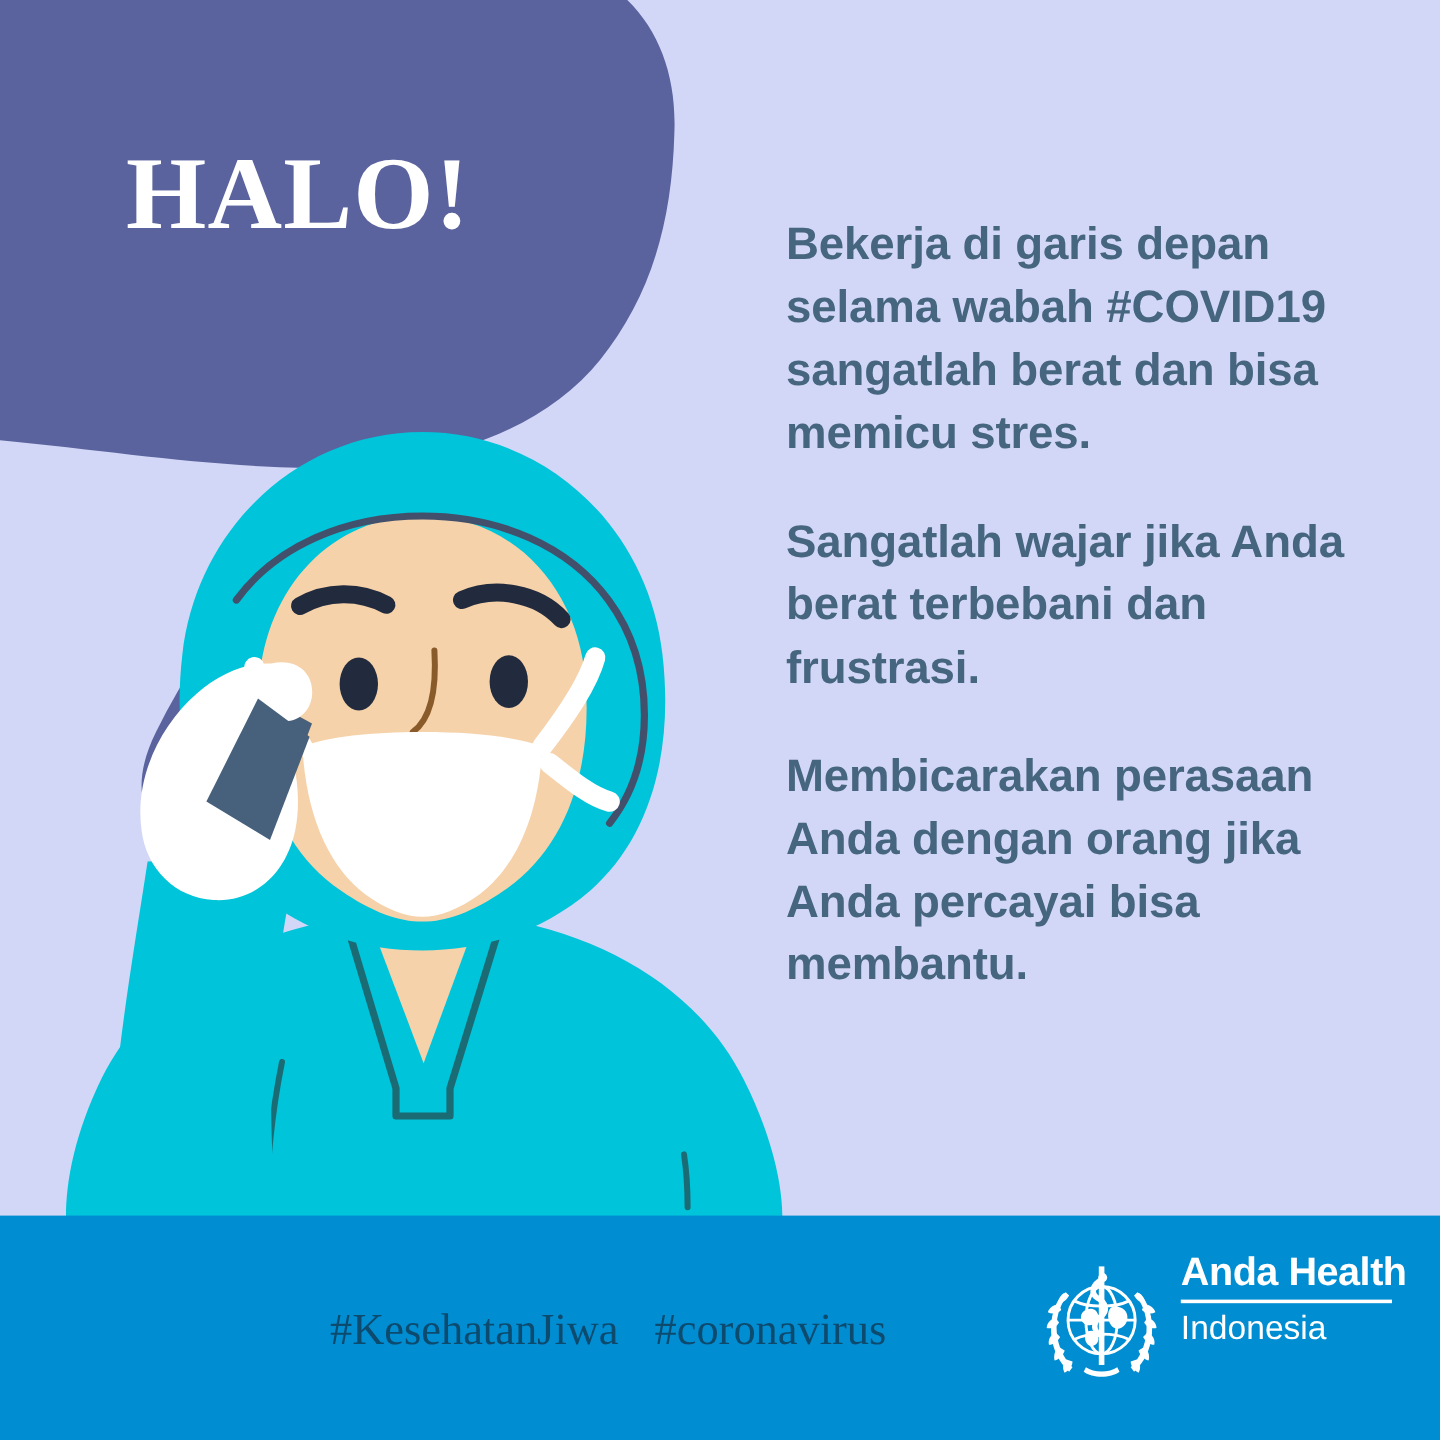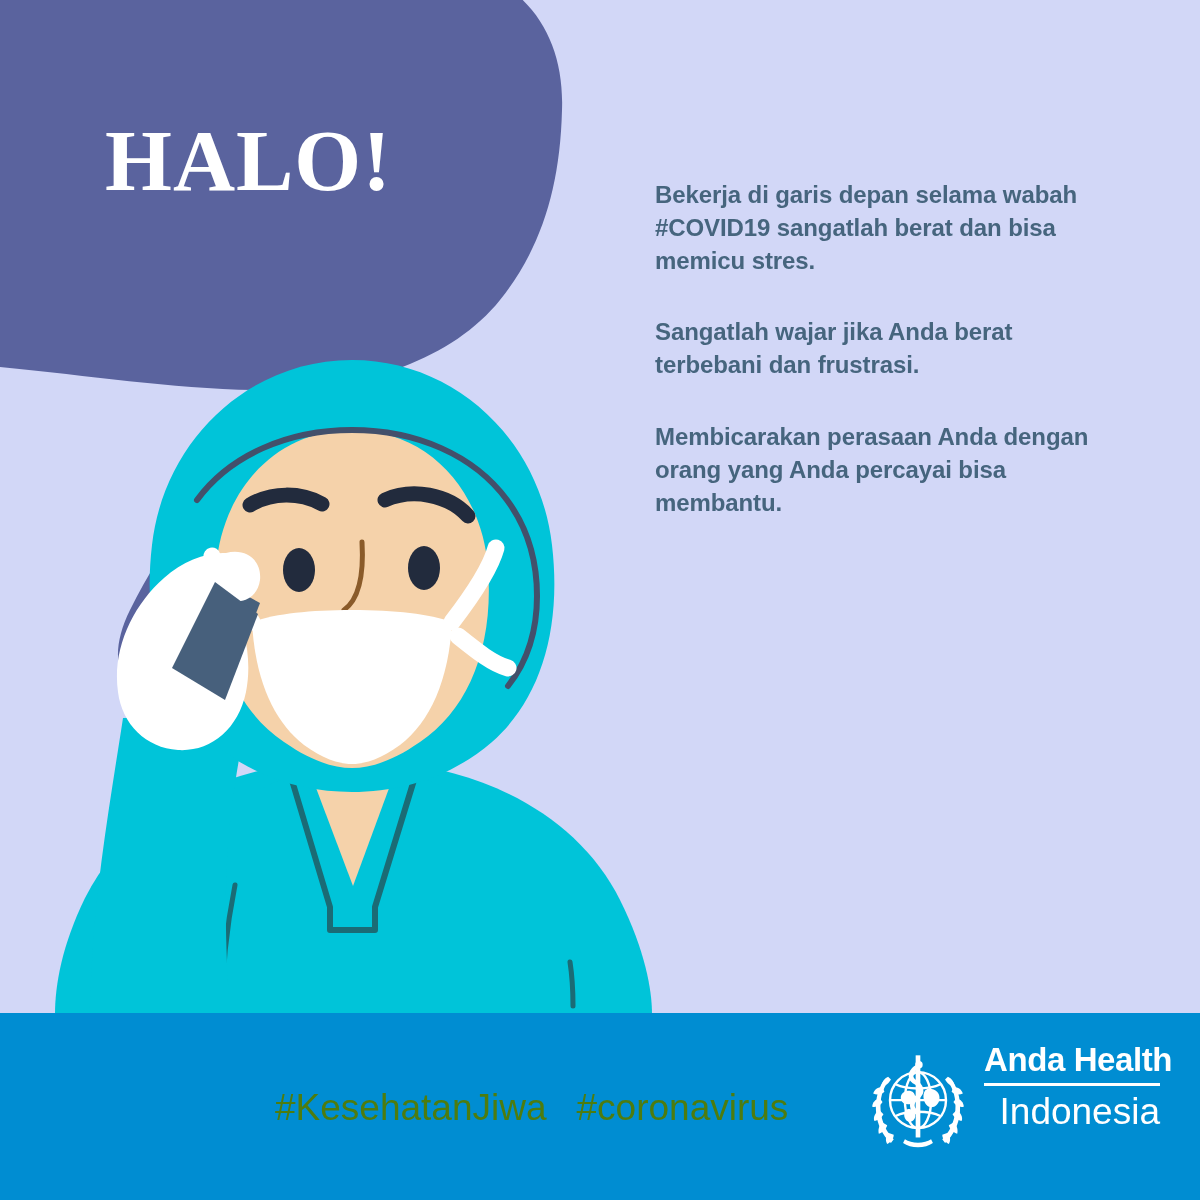--- a/index.html
+++ b/index.html
@@ -40,21 +40,21 @@
   
   #copy {
     position: absolute;
     left: 655px;
     top: 178px;
     width: 470px;
     z-index: 6;
   }
   #copy p {
     margin: 0 0 38px 0;
-    font-size: 24px;
+    font-size: 38px;
     font-weight: 700;
     line-height: 1.38;
     color: #46657e;
     letter-spacing: -0.1px;
   }
   #copy p:last-child { margin-bottom: 0; }
 
   
   #footer {
     position: absolute;
@@ -64,24 +64,25 @@
     height: 187px;
     background: #008dd2;
     z-index: 8;
   }
   #hashtags {
     position: absolute;
     left: 275px;
     top: 1087px;
     font-size: 37px;
     font-weight: 400;
-    color: #4d7c0f;
+    color: #0c4a6e;
     white-space: nowrap;
     z-index: 9;
     letter-spacing: 0px;
+    font-family: Liberation Serif, serif;
   }
   #hashtags .tag + .tag { margin-left: 30px; }
 
   #who-logo {
     position: absolute;
     left: 862px;
     top: 1040px;
     width: 300px;
     height: 140px;
     z-index: 9;
@@ -107,23 +108,23 @@
   }
   #who-rule {
     margin: 6px 0 5px 0;
     height: 3px;
     background: #ffffff;
     width: 176px;
   }
   #who-country {
     color: #ffffff;
     font-weight: 400;
-    font-size: 37px;
+    font-size: 28px;
     letter-spacing: 0px;
-    text-align: right;
+    text-align: left;
     padding-right: 2px;
   }
 </style>
 </head>
 <body>
 
 <div id="poster">
 
   <svg id="art" viewBox="0 0 1200 1200" xmlns="http://www.w3.org/2000/svg">
 
@@ -228,21 +229,21 @@
     <path d="M 215 582 L 258 614 L 225 700 L 172 668 Z" fill="#47607c"></path>
 
     <path d="M 230 560 C 244 558, 253 568, 250 580 C 247 590, 236 594, 228 588 Z" fill="#ffffff"></path>
   </svg>
 
   <div id="halo-text">HALO!</div>
 
   <div id="copy">
     <p>Bekerja di garis depan selama wabah #COVID19 sangatlah berat dan bisa memicu stres.</p>
     <p>Sangatlah wajar jika Anda berat terbebani dan frustrasi.</p>
-    <p>Membicarakan perasaan Anda dengan orang yang Anda percayai bisa membantu.</p>
+    <p>Membicarakan perasaan Anda dengan orang jika Anda percayai bisa membantu.</p>
   </div>
 
   <div id="footer"></div>
 
   <div id="hashtags">
     <span class="tag">#KesehatanJiwa</span><span class="tag">#coronavirus</span>
   </div>
 
   <div id="who-logo">
     <svg id="who-emblem" viewBox="0 0 120 120" xmlns="http://www.w3.org/2000/svg">

